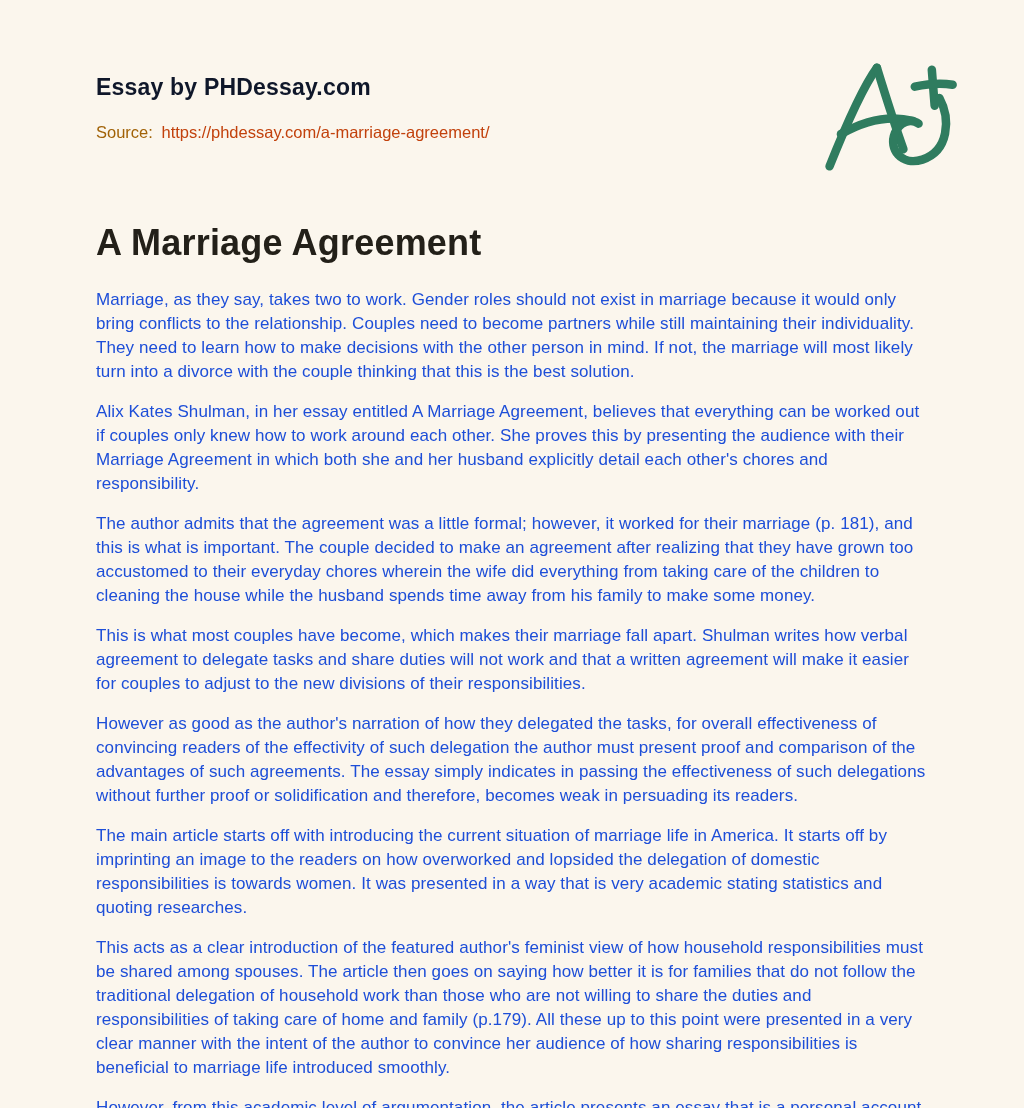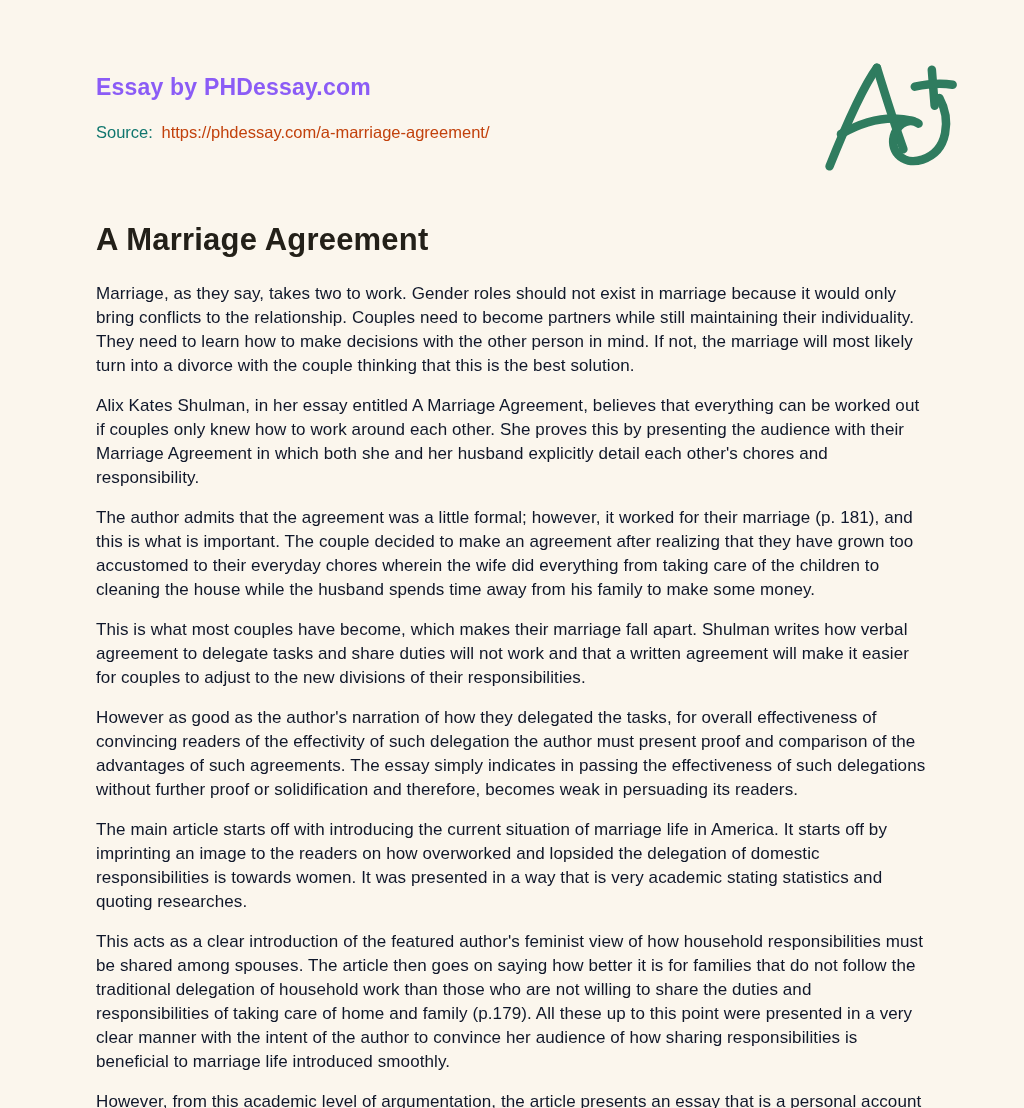--- a/index.html
+++ b/index.html
@@ -19,57 +19,57 @@
     position: relative;
     width: 1024px;
     height: 1108px;
     padding: 74px 96px 0 96px;
   }
   .site-title {
     margin: 0;
     font-size: 23px;
     font-weight: 700;
     letter-spacing: 0.2px;
-    color: #8b5cf6;
+    color: #0f172a;
   }
   .source-line {
     margin-top: 22px;
     font-size: 16.5px;
     color: #8e8880;
   }
   .source-label {
-    color: #0f766e;
+    color: #a16207;
   }
   .source-link {
     color: #c2410c;
     text-decoration: none;
     margin-left: 4px;
   }
   .logo {
     position: absolute;
     top: 58px;
     right: 60px;
     width: 142px;
     height: 118px;
   }
   .essay-title {
     margin: 80px 0 0 0;
-    font-size: 31px;
+    font-size: 36px;
     font-weight: 700;
     letter-spacing: 0.2px;
     color: #232019;
   }
   .essay-body {
     margin-top: 24px;
   }
   .essay-body p {
     margin: 0 0 16px 0;
     font-size: 17px;
     line-height: 24px;
-    color: #0f172a;
+    color: #1d4ed8;
     letter-spacing: 0.1px;
   }
 </style>
 </head>
 <body>
 
 <div class="page">
 
   <header>
     <h1 class="site-title">Essay by PHDessay.com</h1>

